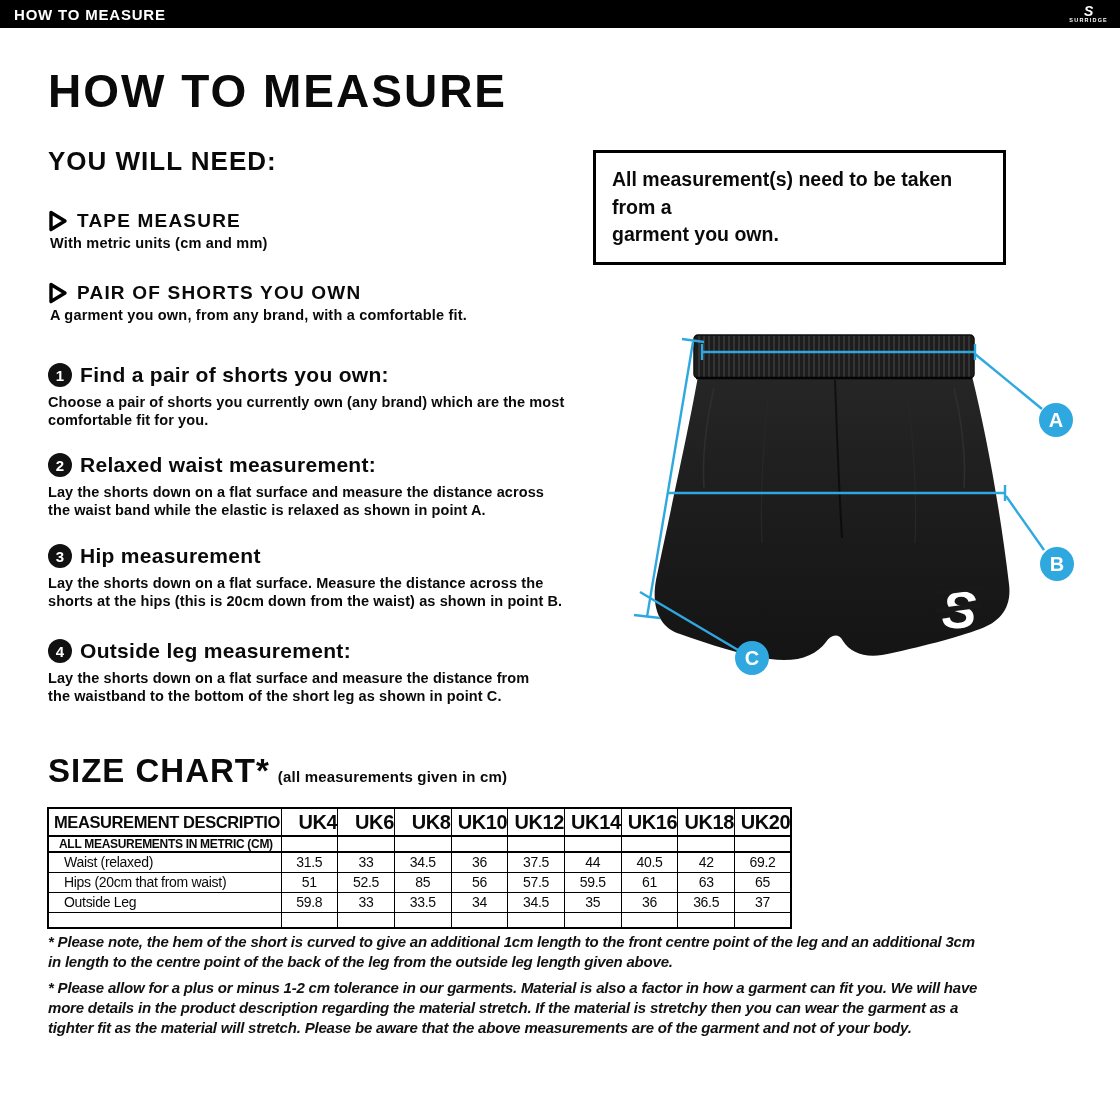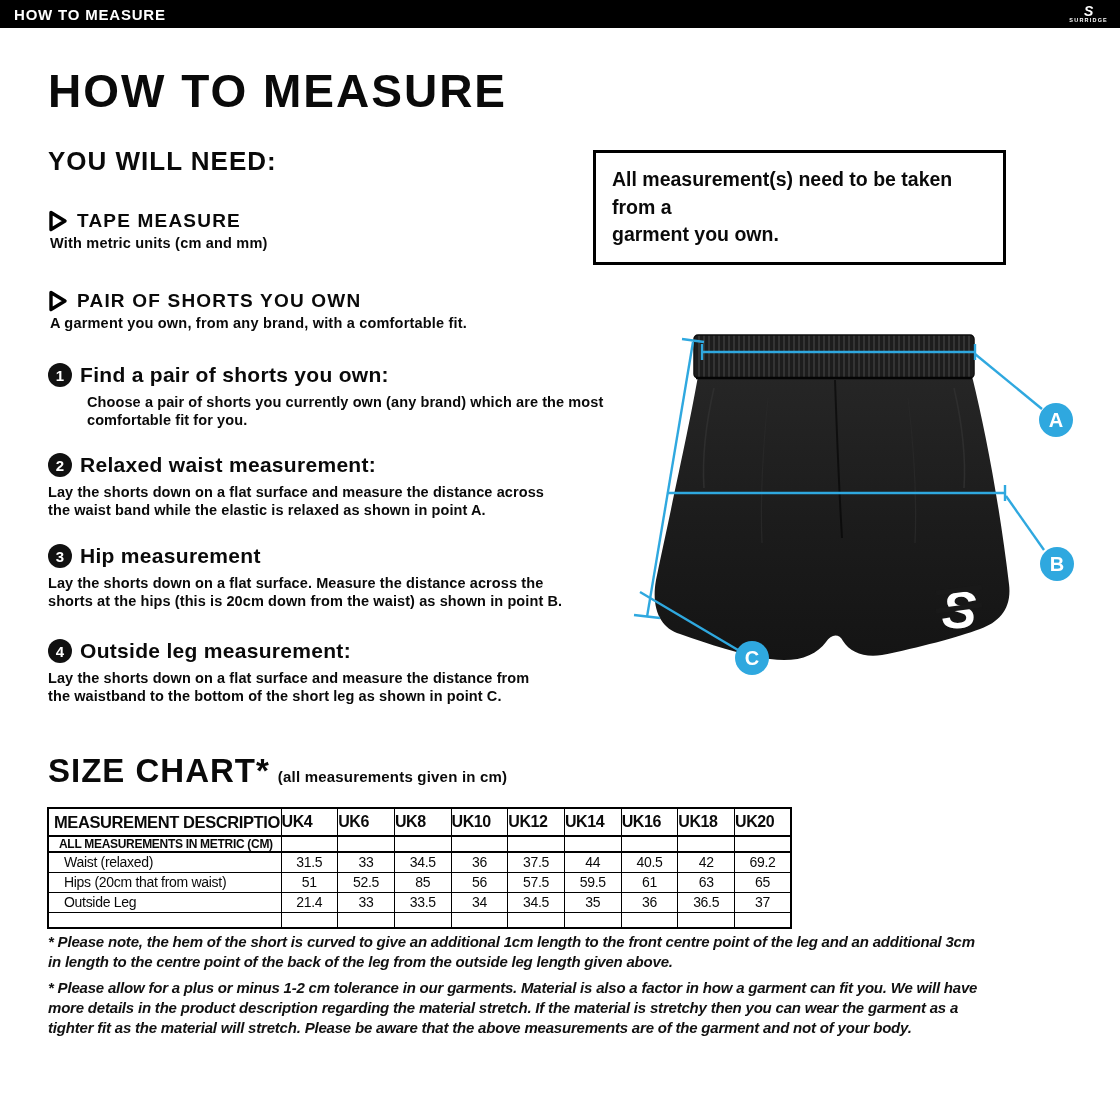--- a/index.html
+++ b/index.html
@@ -36,21 +36,21 @@
               display:flex; align-items:center; justify-content:center; font-size:15px; font-weight:bold; flex:none; }
   .step-desc { font-size:14.5px; font-weight:bold; line-height:1.22; letter-spacing:.1px; white-space:pre-line; }
 
   
   .h3-wrap { left:48px; top:752px; display:flex; align-items:baseline; gap:8px;text-align:right; }
   .h3 { font-size:33px; font-weight:bold; letter-spacing:1px; }
   .h3-sub { font-size:15px; font-weight:bold; letter-spacing:.2px; }
 
   table.size-table { border-collapse:collapse; table-layout:fixed; width:743px; border:2px solid #000; }
   .size-table td, .size-table th { border:1px solid #000; overflow:hidden; white-space:nowrap; }
-  .size-table thead th { height:28px; font-size:16px; font-weight:bold; letter-spacing:-.4px; text-align:left; border-bottom:2px solid #000; }
+  .size-table thead th { height:28px; font-size:20px; font-weight:bold; letter-spacing:-.4px; text-align:right; border-bottom:2px solid #000; }
   .size-table thead th.desc-col { text-align:left; padding-left:5px; font-size:16.5px; }
   .size-table .subheader td { height:16px; font-size:12px; font-weight:bold; letter-spacing:-.3px; padding-left:10px; border-bottom:2px solid #000; }
   .size-table .data-row td { height:20px; font-size:14px; letter-spacing:-.3px; text-align:center; }
   .size-table .data-row td.row-label { text-align:left; padding-left:15px; }
   .size-table .empty-row td { height:16px; }
 
   .footnote { font-style:italic; font-weight:bold; font-size:15px; line-height:1.34; letter-spacing:-.2px; white-space:pre-line; color:#111; }
 </style>
 </head>
 <body>
@@ -73,36 +73,36 @@
 <div class="abs" style="left:48px; top:210px;">
   <div class="need-item-title">
     <svg width="20" height="22" viewBox="0 0 20 22">
       <polygon points="3,2.5 17,11 3,19.5" fill="#fff" stroke="#000" stroke-width="3.4" stroke-linejoin="round"></polygon>
     </svg>
     <span>TAPE MEASURE</span>
   </div>
   <div class="need-desc" style="margin:3px 0 0 2px;">With metric units (cm and mm)</div>
 </div>
 
-<div class="abs" style="left:48px; top:282px;margin-top:8px;">
+<div class="abs" style="left:48px; top:282px;">
   <div class="need-item-title">
     <svg width="20" height="22" viewBox="0 0 20 22">
       <polygon points="3,2.5 17,11 3,19.5" fill="#fff" stroke="#000" stroke-width="3.4" stroke-linejoin="round"></polygon>
     </svg>
     <span>PAIR OF SHORTS YOU OWN</span>
   </div>
   <div class="need-desc" style="margin:3px 0 0 2px;">A garment you own, from any brand, with a comfortable fit.</div>
 </div>
 
 <div class="abs" style="left:48px; top:363px; width:590px;">
   <div class="step-title">
     <span class="step-num">1</span>
     <span>Find a pair of shorts you own:</span>
   </div>
-  <div class="step-desc" style="margin-top:7px;margin-left:39px;">Choose a pair of shorts you currently own (any brand) which are the most
+  <div class="step-desc" style="margin-top:7px;">Choose a pair of shorts you currently own (any brand) which are the most
 comfortable fit for you.</div>
 </div>
 
 <div class="abs" style="left:48px; top:453px; width:590px;">
   <div class="step-title">
     <span class="step-num">2</span>
     <span>Relaxed waist measurement:</span>
   </div>
   <div class="step-desc" style="margin-top:7px;">Lay the shorts down on a flat surface and measure the distance across
 the waist band while the elastic is relaxed as shown in point A.</div>
@@ -268,21 +268,21 @@
         <td>85</td>
         <td>56</td>
         <td>57.5</td>
         <td>59.5</td>
         <td>61</td>
         <td>63</td>
         <td>65</td>
       </tr>
       <tr class="data-row">
         <td class="row-label">Outside Leg</td>
-        <td>21.4</td>
+        <td>59.8</td>
         <td>33</td>
         <td>33.5</td>
         <td>34</td>
         <td>34.5</td>
         <td>35</td>
         <td>36</td>
         <td>36.5</td>
         <td>37</td>
       </tr>
       <tr class="empty-row">

